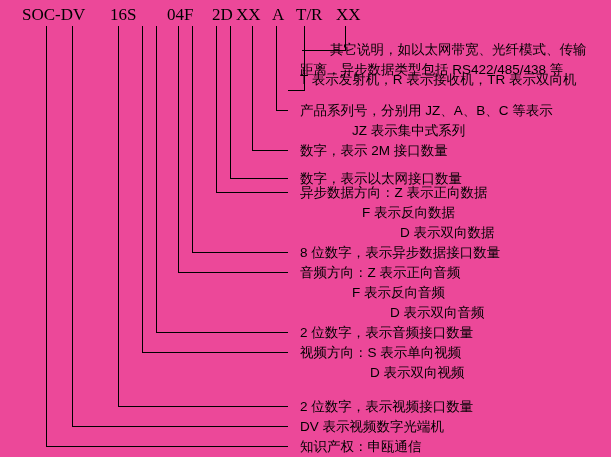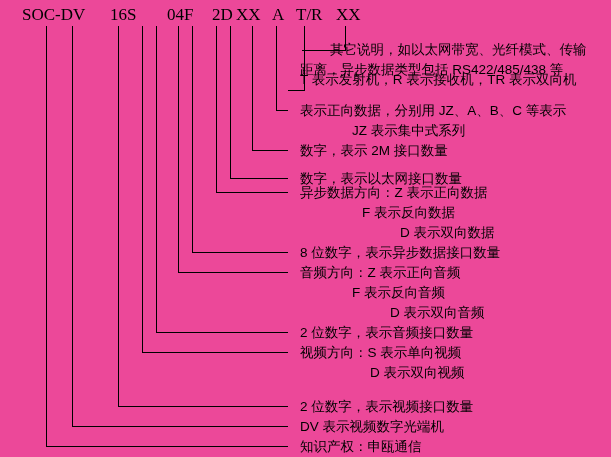--- a/index.html
+++ b/index.html
@@ -107,21 +107,21 @@
   <div class="hline" style="left:72px; top:426px; width:216px;"></div>
 
   <div class="vline" style="left:46px; top:26px; height:420px;"></div>
   <div class="hline" style="left:46px; top:446px; width:242px;"></div>
 
   <div class="desc" style="left:330px; top:40px;">其它说明，如以太网带宽、光纤模式、传输</div>
   <div class="desc" style="left:300px; top:60px;">距离，异步数据类型包括 RS422/485/438 等</div>
 
   <div class="desc" style="left:300px; top:70px;">T 表示发射机，R 表示接收机，TR 表示双向机</div>
 
-  <div class="desc" style="left:300px; top:101px;">表示正向数据，分别用 JZ、A、B、C 等表示</div>
+  <div class="desc" style="left:300px; top:101px;">产品系列号，分别用 JZ、A、B、C 等表示</div>
   <div class="desc" style="left:352px; top:121px;">JZ 表示集中式系列</div>
 
   <div class="desc" style="left:300px; top:141px;">数字，表示 2M 接口数量</div>
 
   <div class="desc" style="left:300px; top:169px;">数字，表示以太网接口数量</div>
 
   <div class="desc" style="left:300px; top:183px;">异步数据方向：Z 表示正向数据</div>
   <div class="desc" style="left:362px; top:203px;">F 表示反向数据</div>
   <div class="desc" style="left:400px; top:223px;">D 表示双向数据</div>
 

